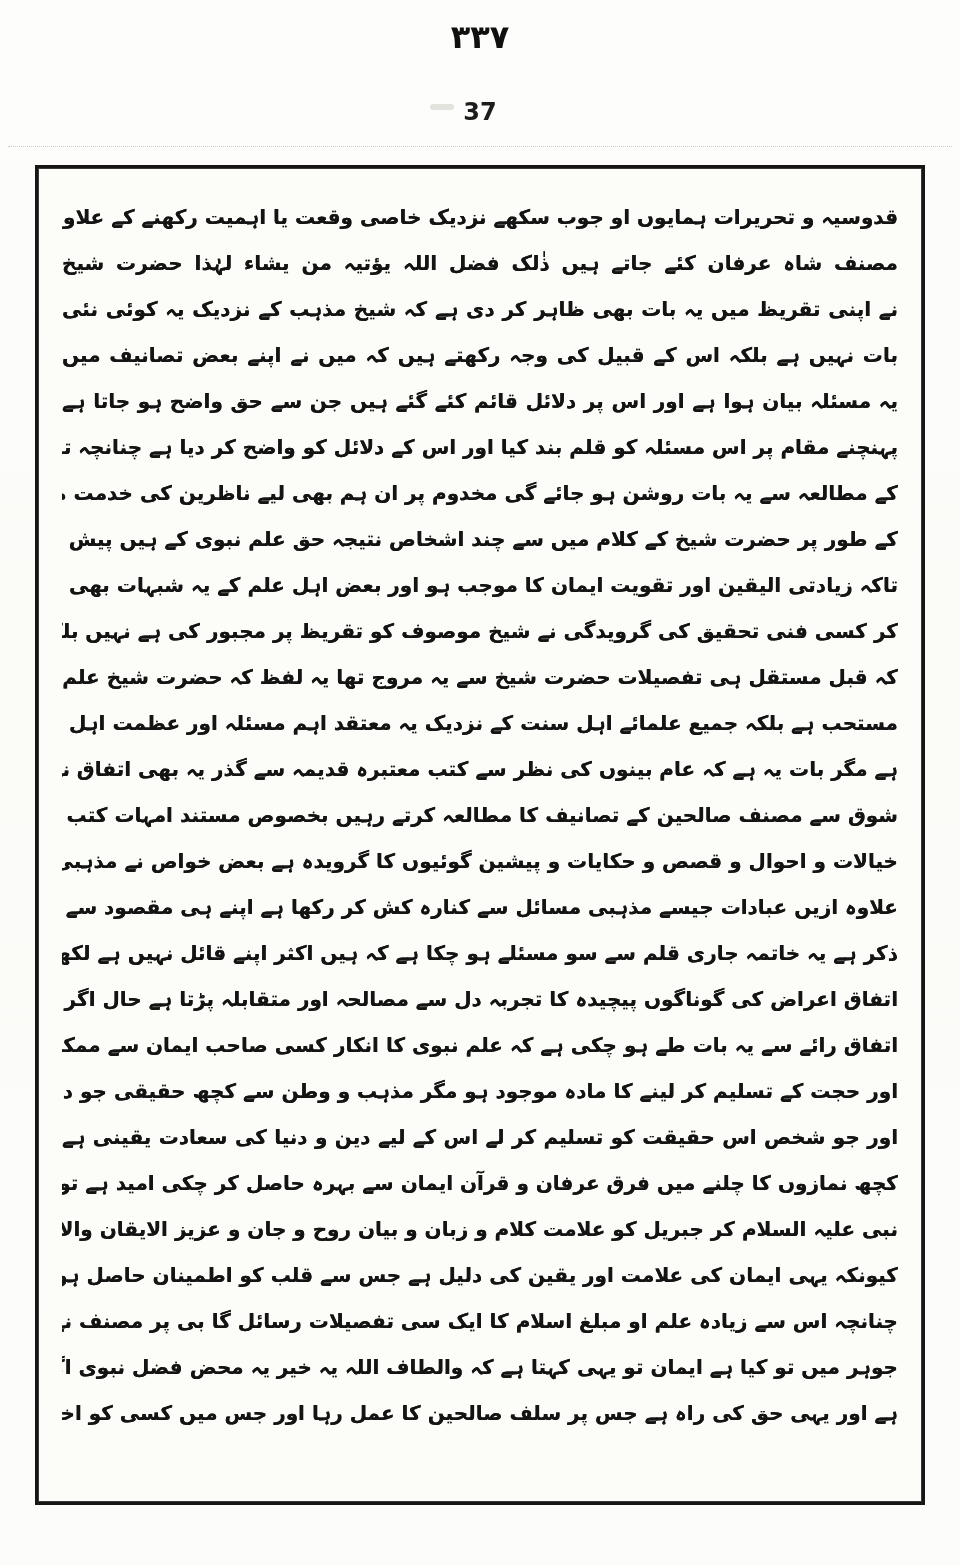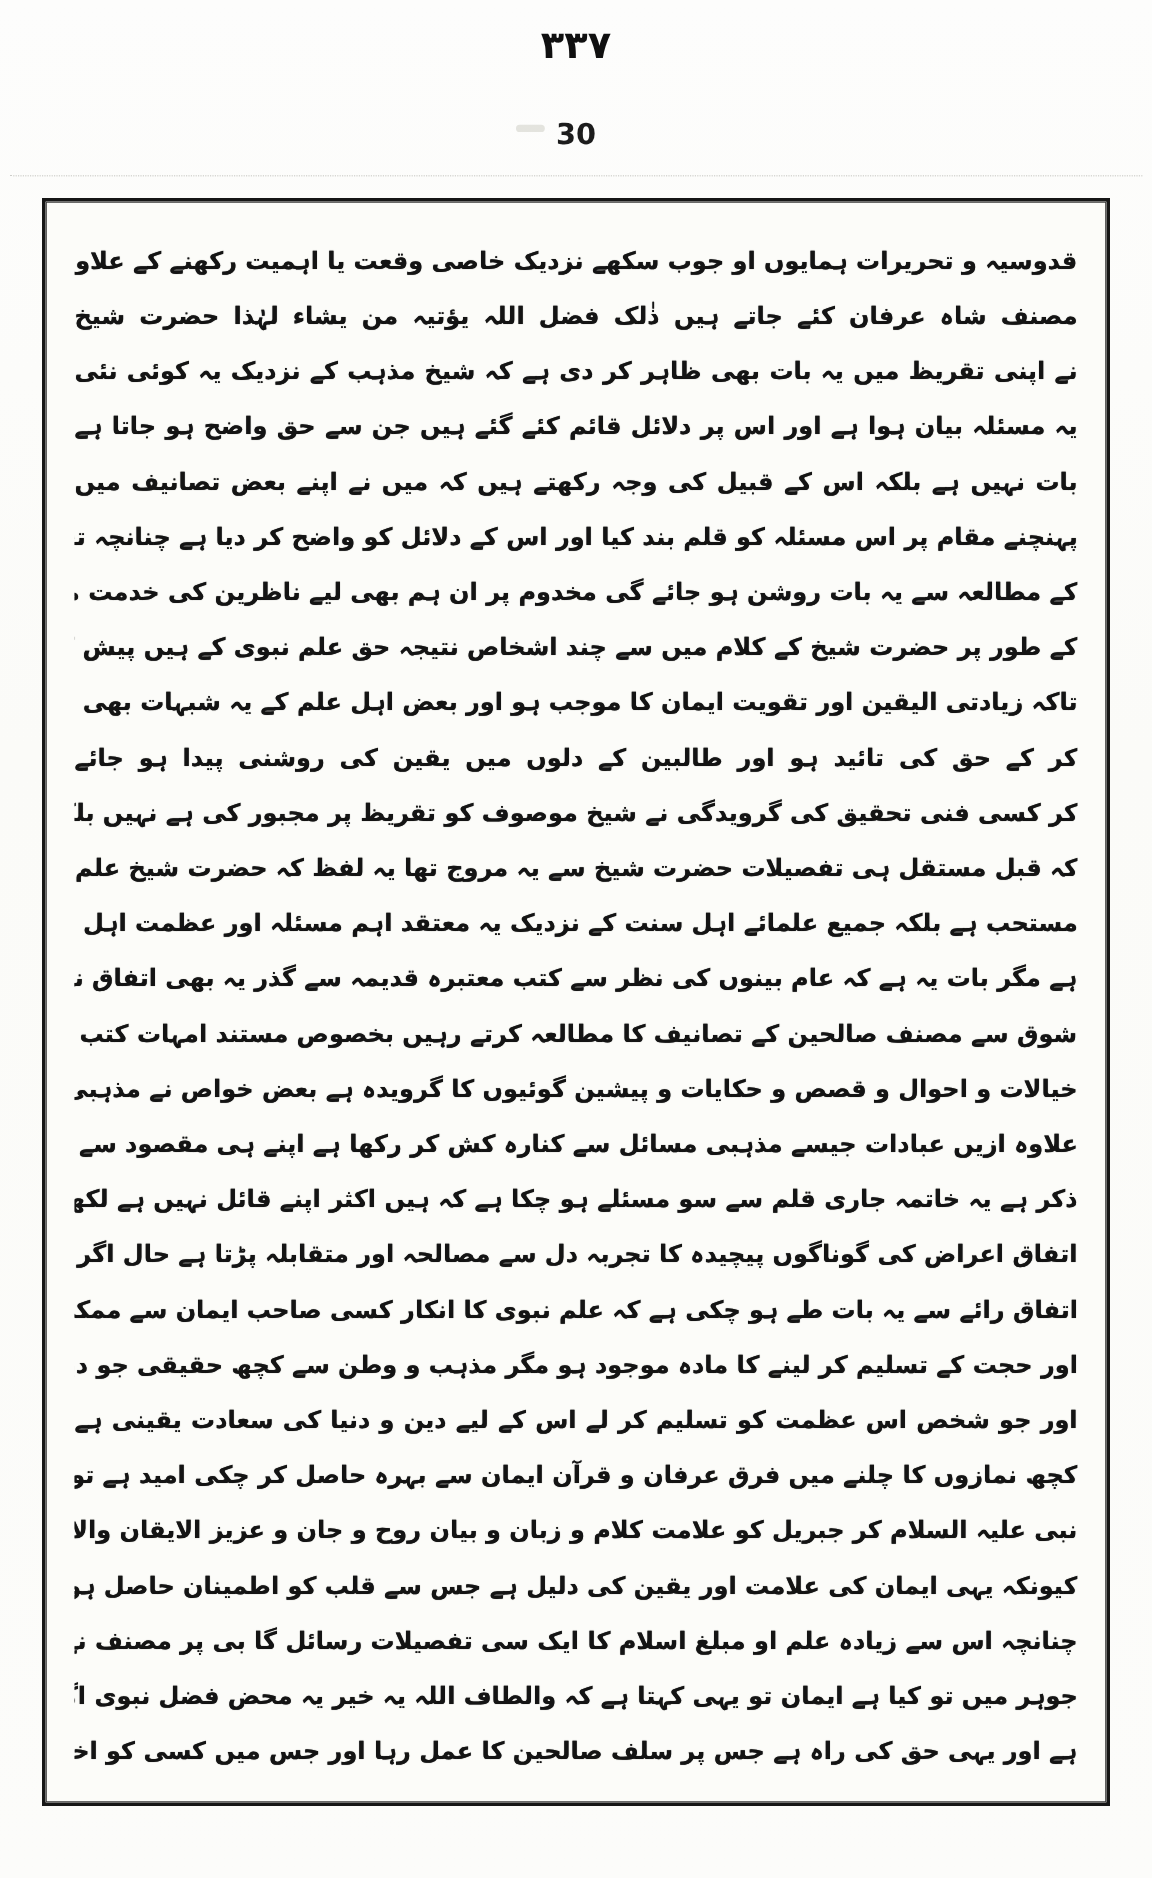--- a/index.html
+++ b/index.html
@@ -92,48 +92,47 @@
 </style>
 </head>
 <body>
 
 <div class="scan-page">
 
   <div class="page-number-top">۳۳۷</div>
 
   <div class="artifact-smudge"></div>
 
-  <div class="section-number">30</div>
+  <div class="section-number">37</div>
 
   <div class="artifact-line"></div>
 
   <div class="text-box">
     <div class="text-lines">
         <div class="line">قدوسیہ و تحریرات ہمایوں او جوب سکھے نزدیک خاصی وقعت یا اہمیت رکھنے کے علاوہ</div>
         <div class="line">مصنف شاہ عرفان کئے جاتے ہیں ذٰلک فضل اللہ یؤتیہ من یشاء لہٰذا حضرت شیخ</div>
         <div class="line">نے اپنی تقریظ میں یہ بات بھی ظاہر کر دی ہے کہ شیخ مذہب کے نزدیک یہ کوئی نئی</div>
+        <div class="line">بات نہیں ہے بلکہ اس کے قبیل کی وجہ رکھتے ہیں کہ میں نے اپنے بعض تصانیف میں</div>
         <div class="line">یہ مسئلہ بیان ہوا ہے اور اس پر دلائل قائم کئے گئے ہیں جن سے حق واضح ہو جاتا ہے</div>
-        <div class="line">بات نہیں ہے بلکہ اس کے قبیل کی وجہ رکھتے ہیں کہ میں نے اپنے بعض تصانیف میں</div>
         <div class="line">پہنچنے مقام پر اس مسئلہ کو قلم بند کیا اور اس کے دلائل کو واضح کر دیا ہے چنانچہ تقریظ</div>
         <div class="line">کے مطالعہ سے یہ بات روشن ہو جائے گی مخدوم پر ان ہم بھی لیے ناظرین کی خدمت میں انتقال</div>
         <div class="line">کے طور پر حضرت شیخ کے کلام میں سے چند اشخاص نتیجہ حق علم نبوی کے ہیں پیش کرتے ہیں</div>
         <div class="line">تاکہ زیادتی الیقین اور تقویت ایمان کا موجب ہو اور بعض اہل علم کے یہ شبہات بھی اگر حاصل</div>
-        <div class="line">کر کے حق کی تائید ہو اور طالبین کے دلوں میں یقین کی روشنی پیدا ہو جائے</div>
         <div class="line">کر کسی فنی تحقیق کی گرویدگی نے شیخ موصوف کو تقریظ پر مجبور کی ہے نہیں بلکہ یہ معلوم</div>
         <div class="line">کہ قبل مستقل ہی تفصیلات حضرت شیخ سے یہ مروج تھا یہ لفظ کہ حضرت شیخ علم نبوی کا اقتضائی</div>
         <div class="line">مستحب ہے بلکہ جمیع علمائے اہل سنت کے نزدیک یہ معتقد اہم مسئلہ اور عظمت اہل نبوی کا خزینہ</div>
         <div class="line">ہے مگر بات یہ ہے کہ عام بینوں کی نظر سے کتب معتبرہ قدیمہ سے گذر یہ بھی اتفاق نہیں ہر زمانہ</div>
         <div class="line">شوق سے مصنف صالحین کے تصانیف کا مطالعہ کرتے رہیں بخصوص مستند امہات کتب عہد کے اکثر</div>
         <div class="line">خیالات و احوال و قصص و حکایات و پیشین گوئیوں کا گرویدہ ہے بعض خواص نے مذہبی جبریت اور</div>
         <div class="line">علاوہ ازیں عبادات جیسے مذہبی مسائل سے کنارہ کش کر رکھا ہے اپنے ہی مقصود سے زیادہ تعلق حق کا کیا</div>
         <div class="line">ذکر ہے یہ خاتمہ جاری قلم سے سو مسئلے ہو چکا ہے کہ ہیں اکثر اپنے قائل نہیں ہے لکھو کا</div>
         <div class="line">اتفاق اعراض کی گوناگوں پیچیدہ کا تجربہ دل سے مصالحہ اور متقابلہ پڑتا ہے حال اگر شبہ بات میں</div>
         <div class="line">اتفاق رائے سے یہ بات طے ہو چکی ہے کہ علم نبوی کا انکار کسی صاحب ایمان سے ممکن نہیں</div>
         <div class="line">اور حجت کے تسلیم کر لینے کا مادہ موجود ہو مگر مذہب و وطن سے کچھ حقیقی جو دین اور عرفان فنی دین ہے</div>
-        <div class="line">اور جو شخص اس عظمت کو تسلیم کر لے اس کے لیے دین و دنیا کی سعادت یقینی ہے</div>
+        <div class="line">اور جو شخص اس حقیقت کو تسلیم کر لے اس کے لیے دین و دنیا کی سعادت یقینی ہے</div>
         <div class="line">کچھ نمازوں کا چلنے میں فرق عرفان و قرآن ایمان سے بہرہ حاصل کر چکی امید ہے تو بے شک اپنے</div>
         <div class="line">نبی علیہ السلام کر جبریل کو علامت کلام و زبان و بیان روح و جان و عزیز الایقان والا ایمان سمجھیں</div>
         <div class="line">کیونکہ یہی ایمان کی علامت اور یقین کی دلیل ہے جس سے قلب کو اطمینان حاصل ہوتا ہے</div>
         <div class="line">چنانچہ اس سے زیادہ علم او مبلغ اسلام کا ایک سی تفصیلات رسائل گا بی پر مصنف نے والی عطا مرکز کا</div>
         <div class="line">جوہر میں تو کیا ہے ایمان تو یہی کہتا ہے کہ والطاف اللہ یہ خیر یہ محض فضل نبوی اگر بالکل نظر انداز</div>
         <div class="line">ہے اور یہی حق کی راہ ہے جس پر سلف صالحین کا عمل رہا اور جس میں کسی کو اختلاف نہیں</div>
       </div>
   </div>
 
 </div>

